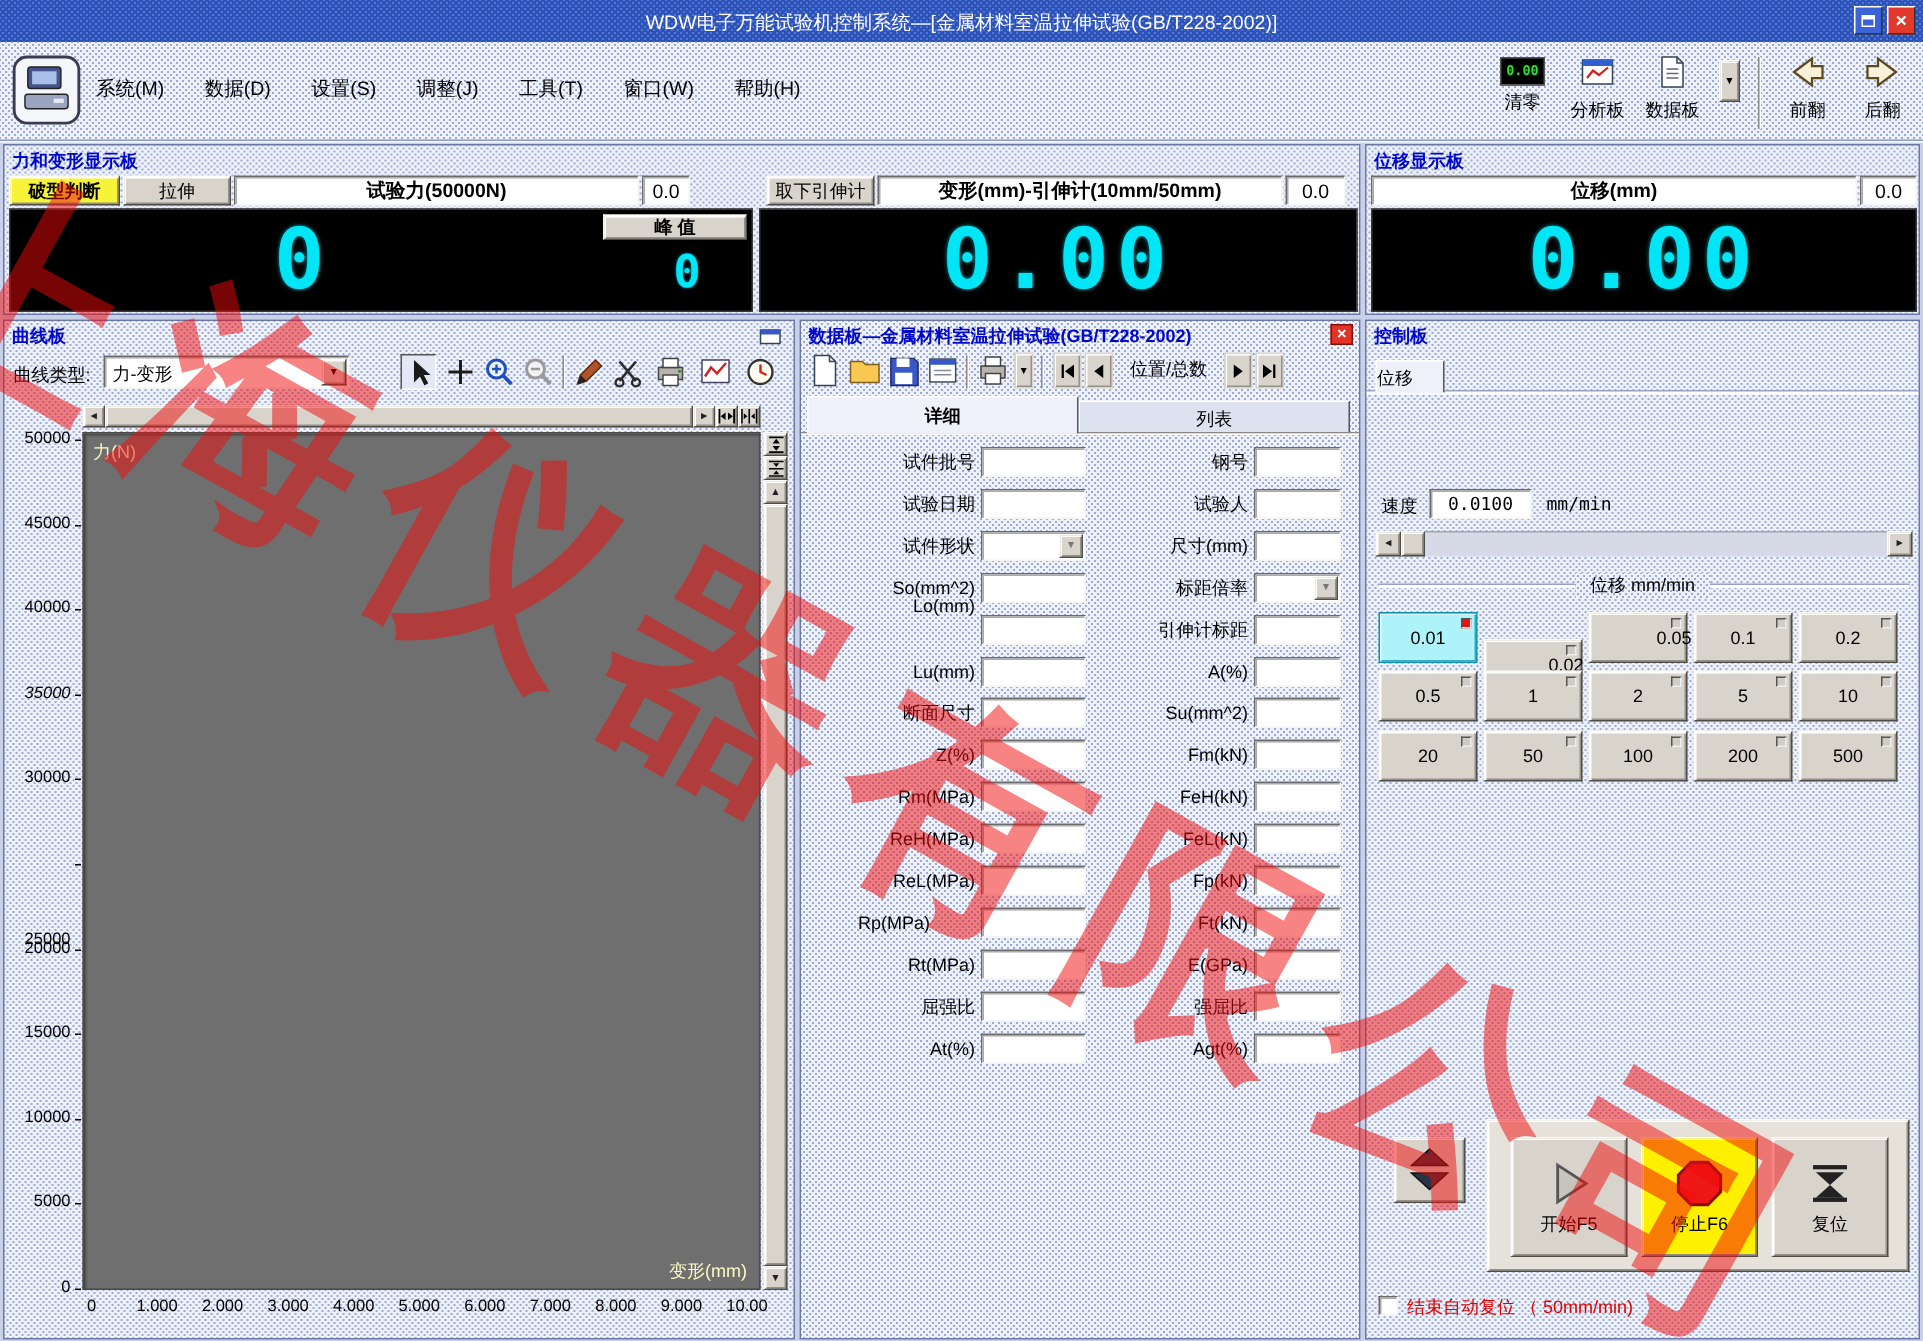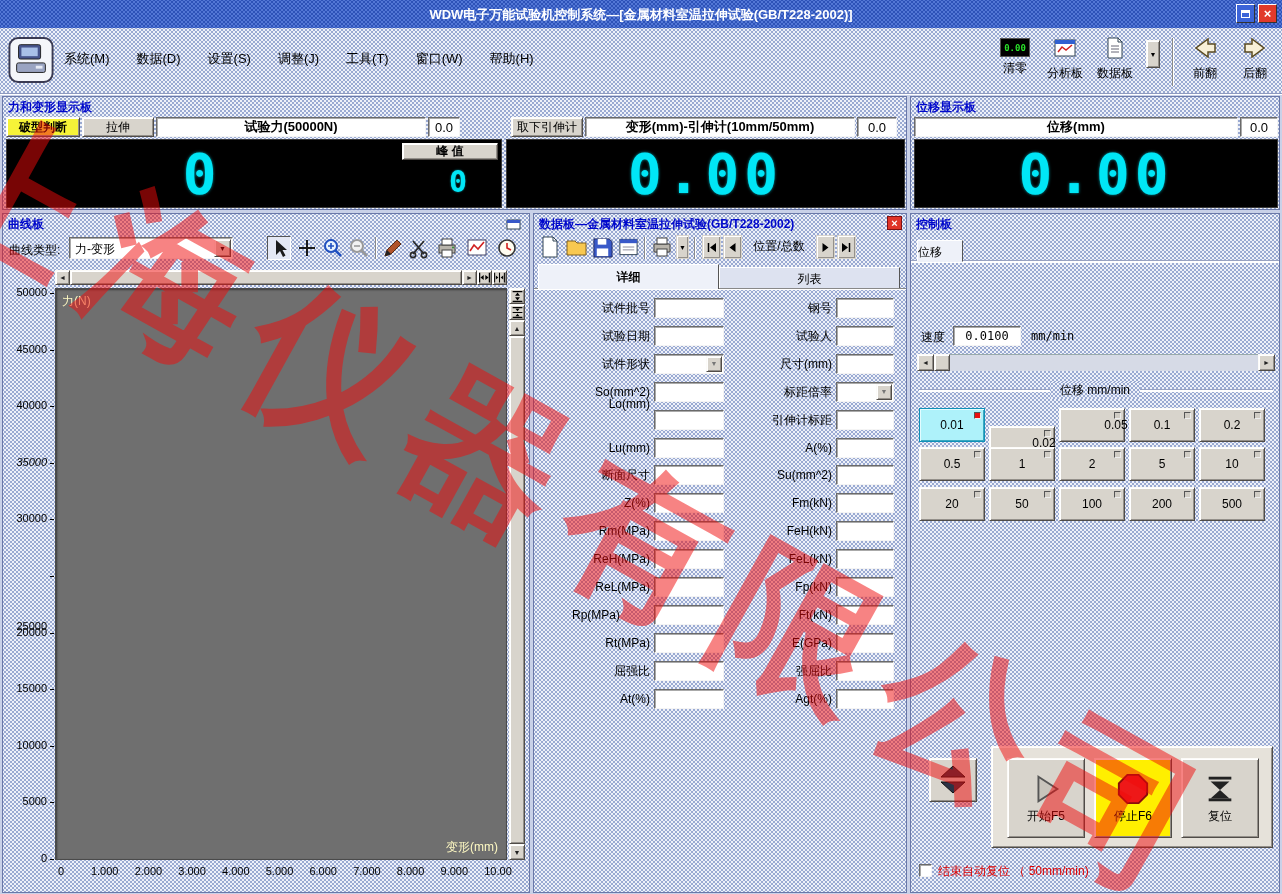--- a/index.html
+++ b/index.html
@@ -5,21 +5,21 @@
   *{margin:0;padding:0;box-sizing:border-box}
   html,body{width:1282px;height:894px;overflow:hidden}
   body{position:relative;font-family:"Liberation Sans",sans-serif;font-size:12px;color:#000;background:#c9d1e8}
   .texture{background-color:#eef1f9;background-image:radial-gradient(circle,#9aaad2 25%,transparent 27%),radial-gradient(circle,#9aaad2 25%,transparent 27%);background-size:4px 4px;background-position:0 0,2px 2px}
   .raised{background:#d8d4cc;border:1px solid;border-color:#fcfbf8 #504c48 #504c48 #fcfbf8;box-shadow:inset 1px 1px 0 #fff,inset -1px -1px 0 #94908a}
   .sunken{background:#fff;border:1px solid;border-color:#6a6a6a #f4f4f4 #f4f4f4 #6a6a6a;box-shadow:inset 1px 1px 0 #aaa}
   .panel{position:absolute;border:1px solid #6a78a8}
   .panel-title{position:absolute;left:5px;top:2px;font-weight:bold;color:#0008cc;font-size:12px;white-space:nowrap}
   
   .titlebar{position:absolute;left:0;top:0;width:1282px;height:28px;background-color:#2d52b8;background-image:radial-gradient(circle,#5377d6 26%,transparent 28%),radial-gradient(circle,#5377d6 26%,transparent 28%);background-size:4px 4px;background-position:0 0,2px 2px}
-  .win-title{position:absolute;left:0;right:0;top:6px;text-align:center;color:#fff;font-weight:bold;font-size:13px}
+  .win-title{position:absolute;left:0;right:0;top:6px;text-align:center;color:#fff;font-weight:normal;font-size:13px}
   .tb-btn{position:absolute;top:4px;width:19px;height:19px;display:flex;align-items:center;justify-content:center;border:1px solid;border-color:#fff #333 #333 #fff}
   .tb-min{right:27px;background:#3c64d8}
   .min-glyph{width:9px;height:8px;border:1px solid #fff;border-top-width:3px;display:block}
   .tb-close{right:5px;background:#e13a2a;color:#fff;font-weight:bold;font-size:13px;line-height:17px}
   
   .menubar{position:absolute;left:0;top:28px;width:1282px;height:66px;border-bottom:1px solid #8e9ac0;box-shadow:0 1px 0 #fff}
   .logo{position:absolute;left:8px;top:7px;width:46px;height:50px}
   .menus{position:absolute;left:64px;top:20px;height:22px;display:flex;align-items:center}
   .menu-item{margin-right:27px;font-size:13px;cursor:default}
   .quick-tools{position:absolute;right:8px;top:6px;display:flex;align-items:flex-start;gap:12px}

